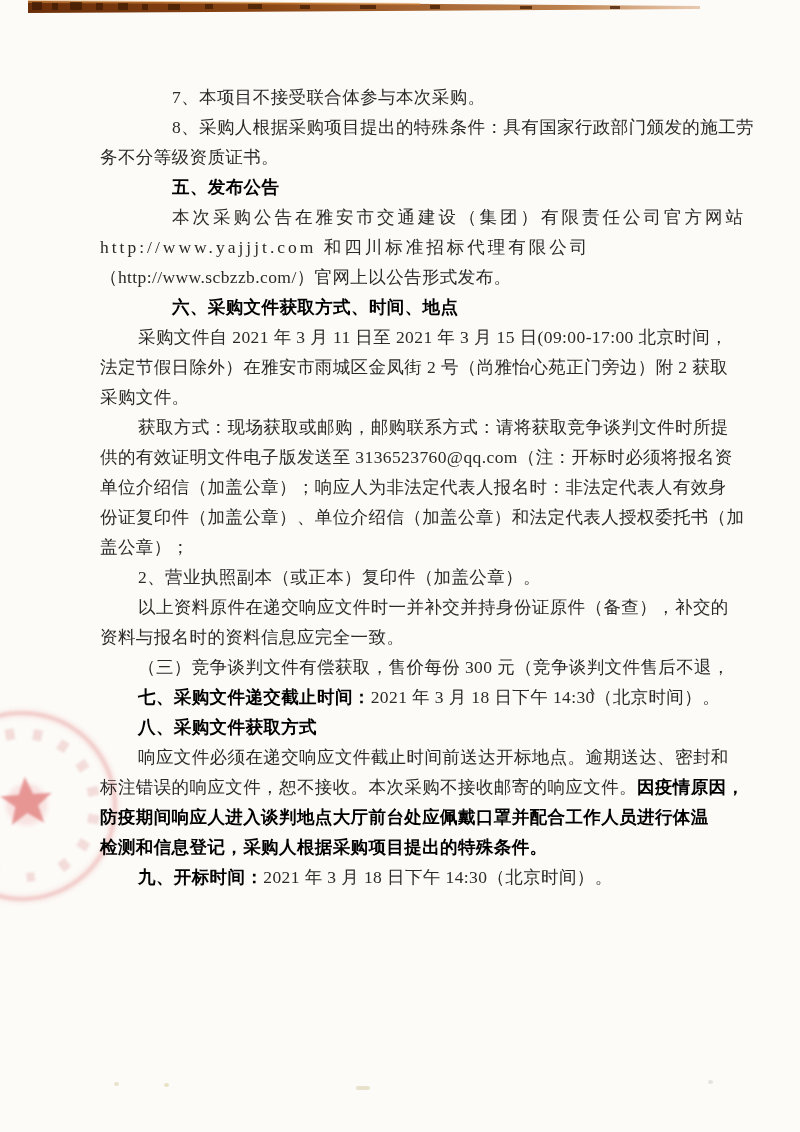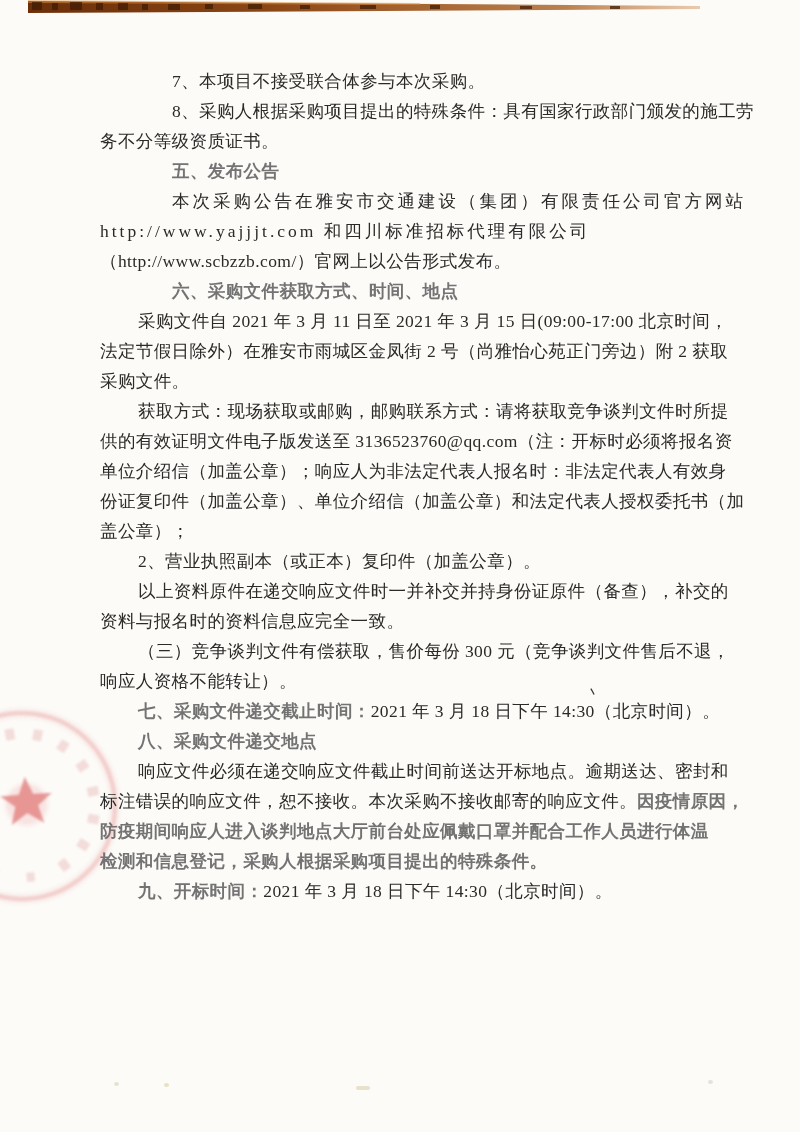--- a/index.html
+++ b/index.html
@@ -22,31 +22,31 @@
     top: 696px;
     width: 220px;
     height: 220px;
     transform: rotate(8deg);
     opacity: 0.9;
   }
 
   .content {
     position: absolute;
     left: 100px;
-    top: 66px;
+    top: 82px;
     width: 614px;
     font-size: 17.5px;
     line-height: 30px;
     letter-spacing: 0.4px;
     color: #2b2a28;
   }
   .ln { height: 30px; white-space: nowrap; }
   .indent { padding-left: 38px; }
   .indent2 { padding-left: 72px; }
-  .bold, .b { font-weight: bold; color: #737373; }
+  .bold, .b { font-weight: bold; color: #000000; }
   .ls { letter-spacing: 3px; }
 
   .stray-mark {
     position: absolute;
     left: 585px;
     top: 684px;
     font-size: 16px;
     color: #3a3a3a;
     transform: rotate(8deg);
   }
@@ -141,23 +141,22 @@
     <div class="ln"><span>采购文件。</span></div>
     <div class="ln indent"><span>获取方式：现场获取或邮购，邮购联系方式：请将获取竞争谈判文件时所提</span></div>
     <div class="ln"><span>供的有效证明文件电子版发送至 3136523760@qq.com（注：开标时必须将报名资</span></div>
     <div class="ln"><span>单位介绍信（加盖公章）；响应人为非法定代表人报名时：非法定代表人有效身</span></div>
     <div class="ln"><span>份证复印件（加盖公章）、单位介绍信（加盖公章）和法定代表人授权委托书（加</span></div>
     <div class="ln"><span>盖公章）；</span></div>
     <div class="ln indent"><span>2、营业执照副本（或正本）复印件（加盖公章）。</span></div>
     <div class="ln indent"><span>以上资料原件在递交响应文件时一并补交并持身份证原件（备查），补交的</span></div>
     <div class="ln"><span>资料与报名时的资料信息应完全一致。</span></div>
     <div class="ln indent"><span>（三）竞争谈判文件有偿获取，售价每份 300 元（竞争谈判文件售后不退，</span></div>
-    <div class="ln"><span>响应人资格不能转让）。</span></div>
     <div class="ln indent"><span class="b">七、采购文件递交截止时间：</span><span>2021 年 3 月 18 日下午 14:30（北京时间）。</span></div>
-    <div class="ln indent bold"><span>八、采购文件递交地点</span></div>
+    <div class="ln indent bold"><span>八、采购文件获取方式</span></div>
     <div class="ln indent"><span>响应文件必须在递交响应文件截止时间前送达开标地点。逾期送达、密封和</span></div>
     <div class="ln"><span>标注错误的响应文件，恕不接收。本次采购不接收邮寄的响应文件。</span><span class="b">因疫情原因，</span></div>
     <div class="ln bold"><span>防疫期间响应人进入谈判地点大厅前台处应佩戴口罩并配合工作人员进行体温</span></div>
     <div class="ln bold"><span>检测和信息登记，采购人根据采购项目提出的特殊条件。</span></div>
     <div class="ln indent"><span class="b">九、开标时间：</span><span>2021 年 3 月 18 日下午 14:30（北京时间）。</span></div>
   </div>
 
   <span class="stray-mark">丶</span>
 
   <span class="speck s1"></span>

